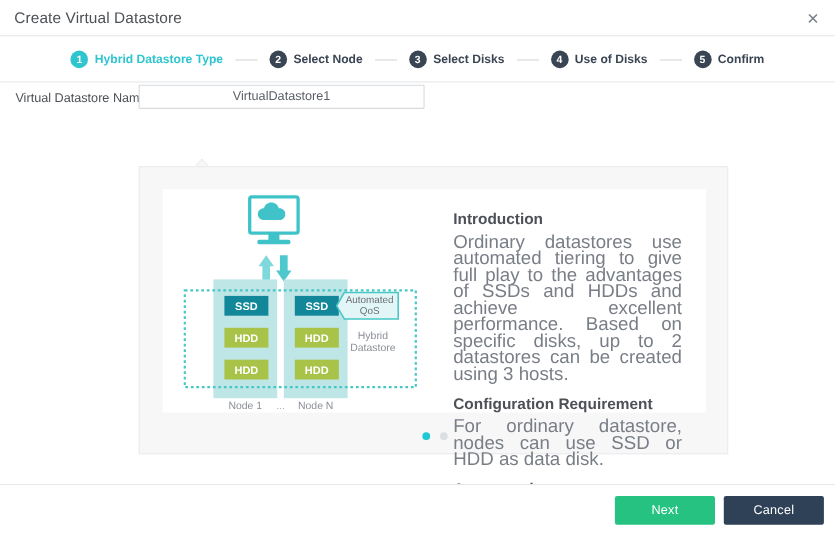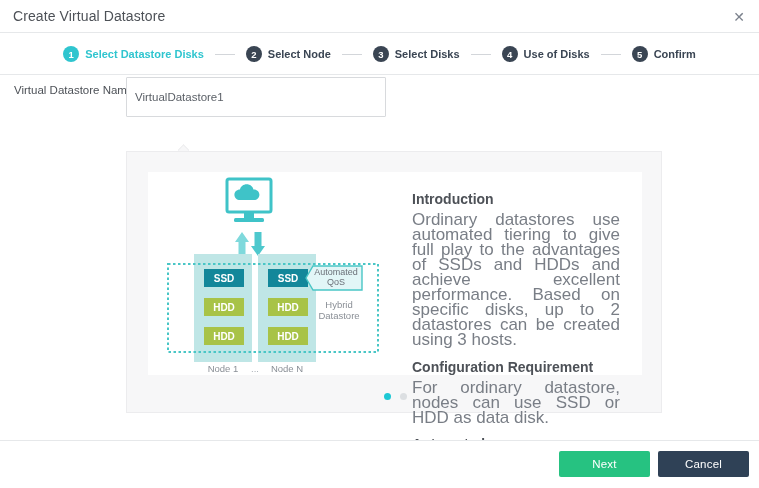--- a/index.html
+++ b/index.html
@@ -54,24 +54,24 @@
 
   
   .form { position: absolute; left: 0; top: 76px; width: 759px; }
   .row { position: relative; height: 33px; }
   .row .label {
     position: absolute; left: 14px; top: 8px;
     font-size: 11.5px; color: #4d5157; white-space: nowrap;
   }
   .name-input {
     position: absolute; left: 126px; top: 1px;
-    width: 260px; height: 40px;
+    width: 260px; height: 22px;
     border: 1px solid #d8dadd; background: #fff; border-radius: 1px;
     font-family: "Liberation Sans", sans-serif;
-    font-size: 11.5px; color: #5a5f66; padding: 0 8px; outline: none;
+    font-size: 11.5px; color: #5a5f66; padding: 0 8px; outline: none; text-align: center;
   }
   .radios { position: absolute; left: 126px; top: 5px; display: flex; align-items: center; }
   .radio { display: flex; align-items: center; margin-right: 26px; cursor: pointer; }
   .radio .dot {
     width: 12px; height: 12px; border-radius: 50%;
     border: 2px solid #12b3bb; background: #fff;
     position: relative; flex: 0 0 auto;
   }
   .radio .dot::after {
     content: ""; position: absolute; left: 2.5px; top: 2.5px;
@@ -150,21 +150,21 @@
 <div class="dialog">
 
   <div class="titlebar">
     <div class="title">Create Virtual Datastore</div>
     <div class="close-btn">✕</div>
   </div>
 
   <div class="steps">
     <div class="step active">
       <span class="num">1</span>
-      <span class="lbl">Select Datastore Disks</span>
+      <span class="lbl">Hybrid Datastore Type</span>
     </div>
     <span class="step-sep"></span>
     <div class="step">
       <span class="num">2</span>
       <span class="lbl">Select Node</span>
     </div>
     <span class="step-sep"></span>
     <div class="step">
       <span class="num">3</span>
       <span class="lbl">Select Disks</span>

